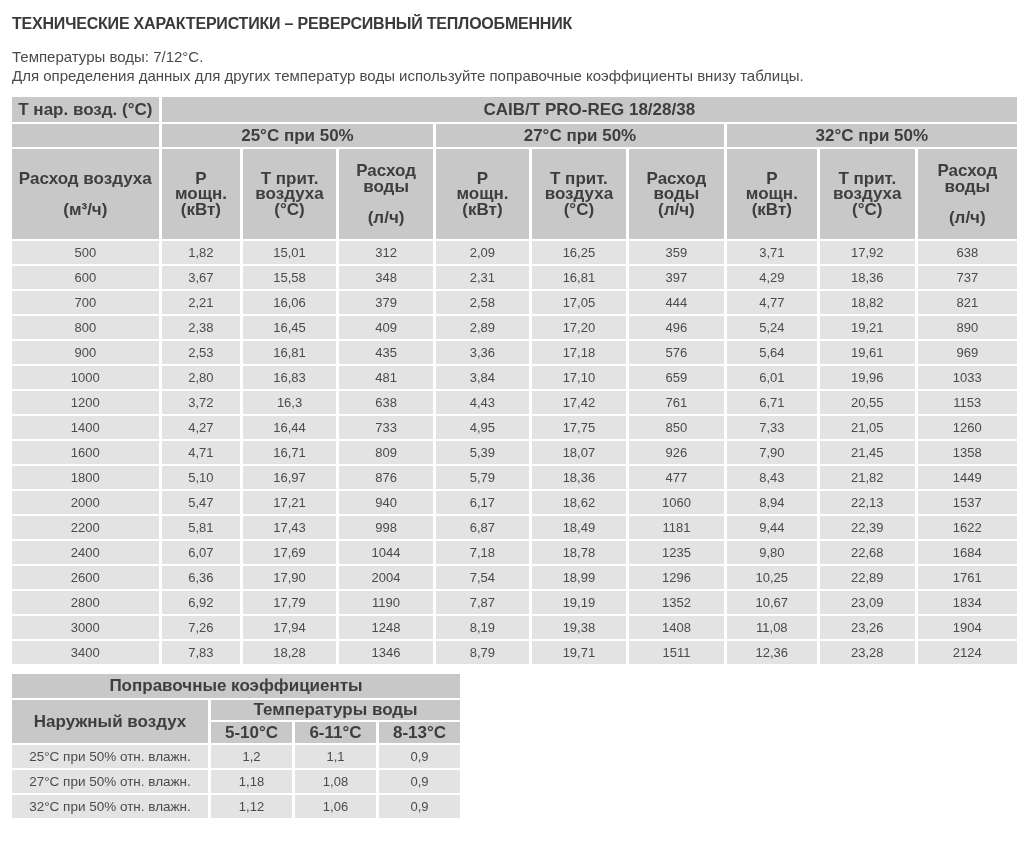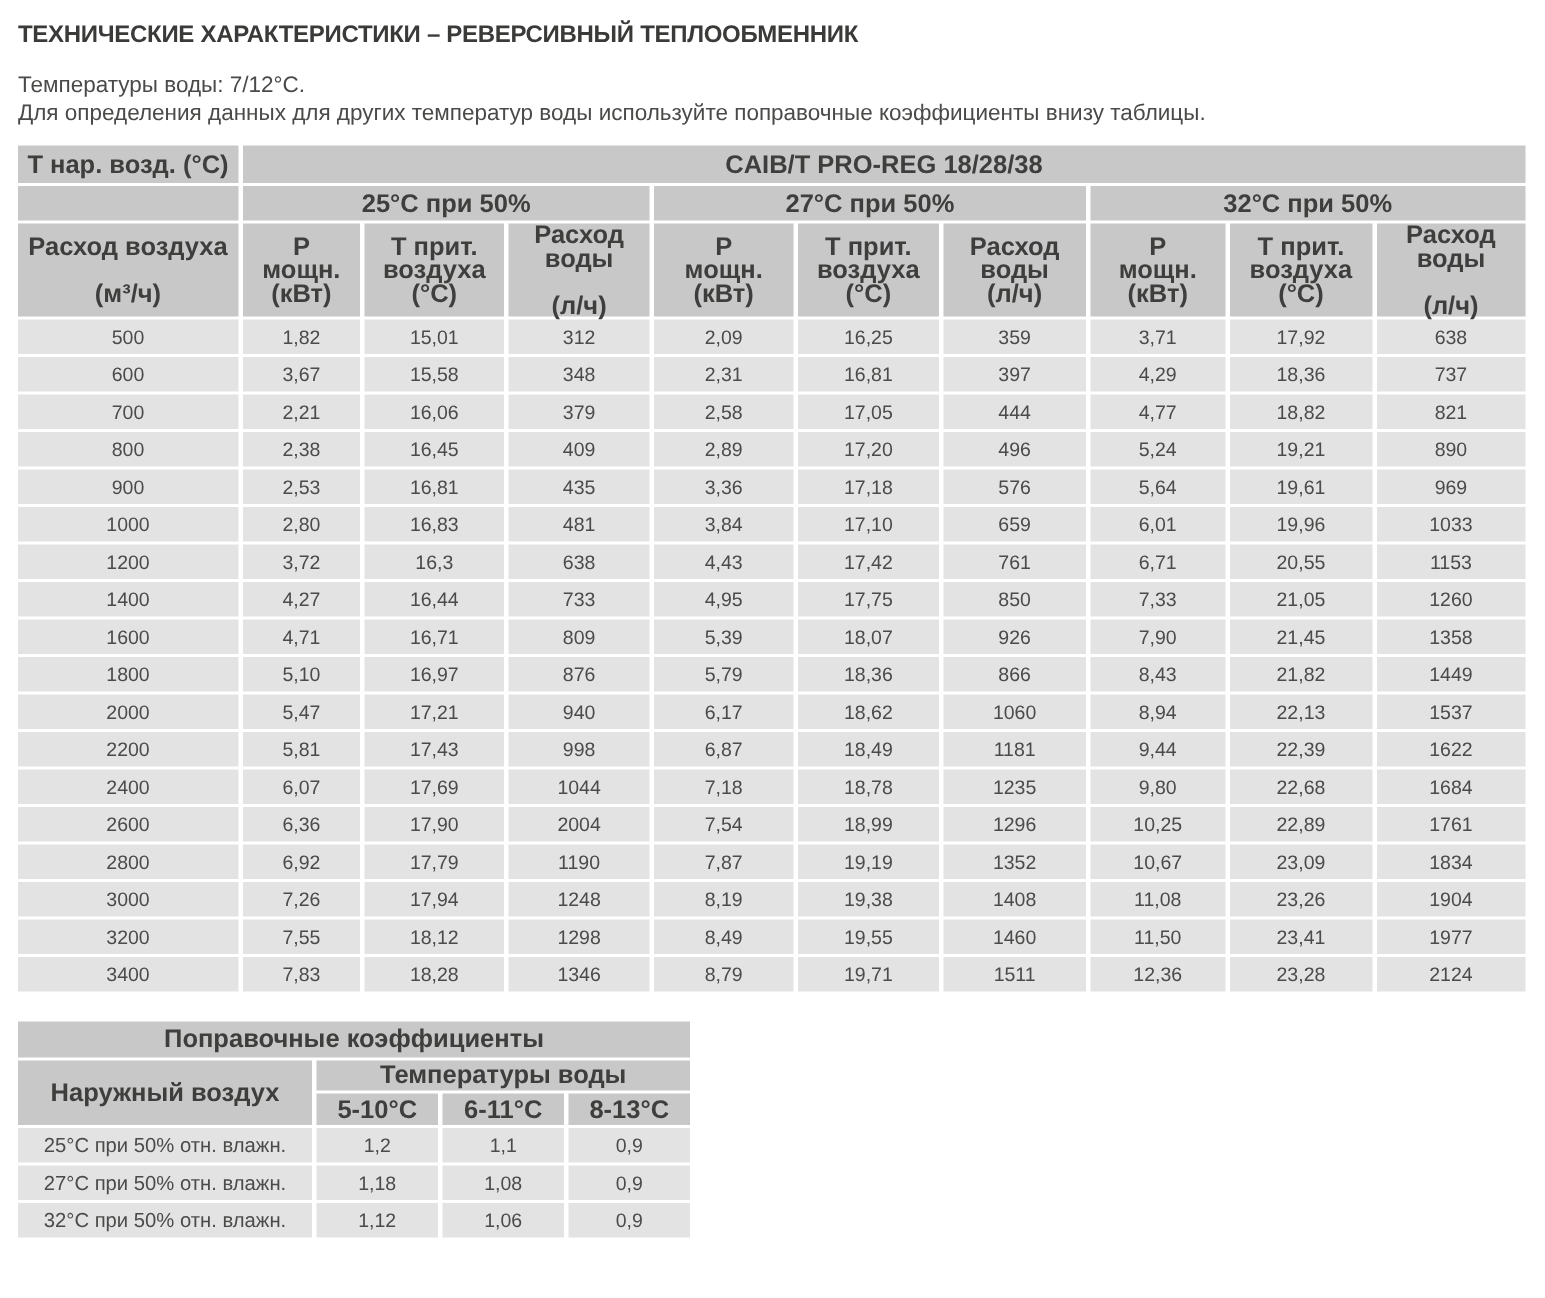--- a/index.html
+++ b/index.html
@@ -46,24 +46,24 @@
   }
   td {
     background: #e3e3e3;
     font-size: 13px;
     color: #4b4b4a;
   }
 
   table.main { margin-top: 10px; }
   table.main thead tr.r1 th { height: 25px; }
   table.main thead tr.r2 th { height: 23px; }
-  table.main thead tr.cols th { height: 58px; line-height: 15.5px; padding: 0 2px; }
+  table.main thead tr.cols th { height: 58px; line-height: 15.5px; padding: 14px 2px; }
   table.main tbody td { height: 23px; }
 
-  table.corr { margin-top: 16px; }
+  table.corr { margin-top: 6px; }
   table.corr thead tr.t th { height: 24px; }
   table.corr thead tr.g th { height: 20px; }
   table.corr thead tr.s th { height: 21px; }
   table.corr tbody td { height: 23px; }
   table.corr tbody td:first-child { font-size: 13.5px; }
 </style>
 </head>
 <body>
 
 <div class="page">
@@ -238,21 +238,21 @@
           <td>21,45</td>
           <td>1358</td>
         </tr>
         <tr>
           <td>1800</td>
           <td>5,10</td>
           <td>16,97</td>
           <td>876</td>
           <td>5,79</td>
           <td>18,36</td>
-          <td>866</td>
+          <td>477</td>
           <td>8,43</td>
           <td>21,82</td>
           <td>1449</td>
         </tr>
         <tr>
           <td>2000</td>
           <td>5,47</td>
           <td>17,21</td>
           <td>940</td>
           <td>6,17</td>
@@ -316,32 +316,20 @@
           <td>17,94</td>
           <td>1248</td>
           <td>8,19</td>
           <td>19,38</td>
           <td>1408</td>
           <td>11,08</td>
           <td>23,26</td>
           <td>1904</td>
         </tr>
         <tr>
-          <td>3200</td>
-          <td>7,55</td>
-          <td>18,12</td>
-          <td>1298</td>
-          <td>8,49</td>
-          <td>19,55</td>
-          <td>1460</td>
-          <td>11,50</td>
-          <td>23,41</td>
-          <td>1977</td>
-        </tr>
-        <tr>
           <td>3400</td>
           <td>7,83</td>
           <td>18,28</td>
           <td>1346</td>
           <td>8,79</td>
           <td>19,71</td>
           <td>1511</td>
           <td>12,36</td>
           <td>23,28</td>
           <td>2124</td>

